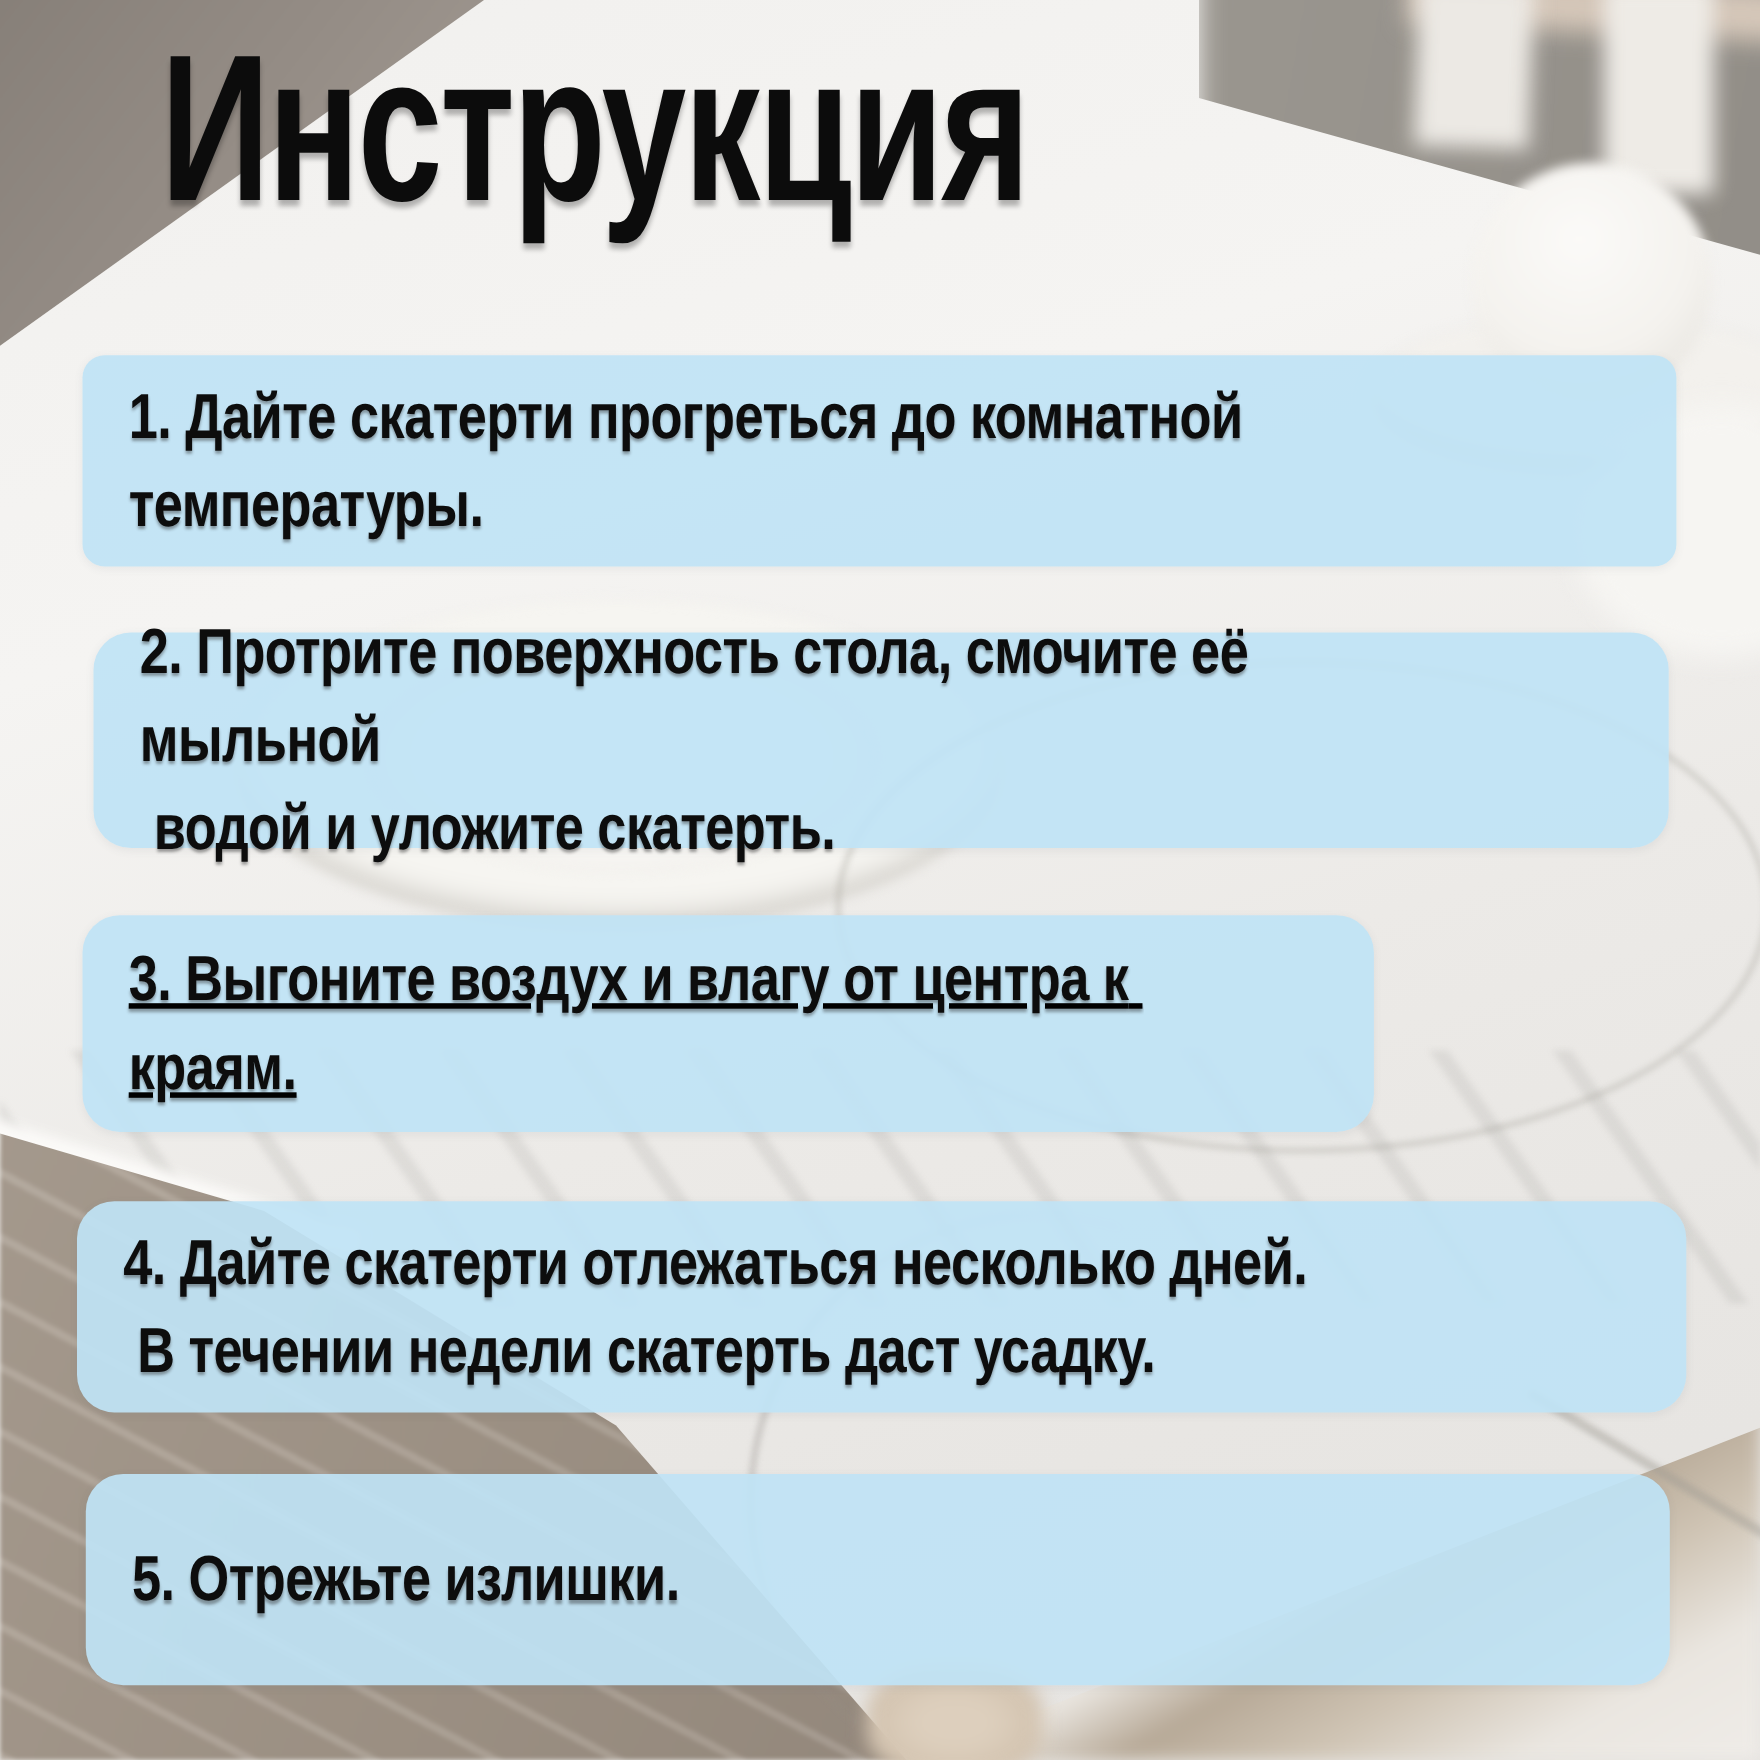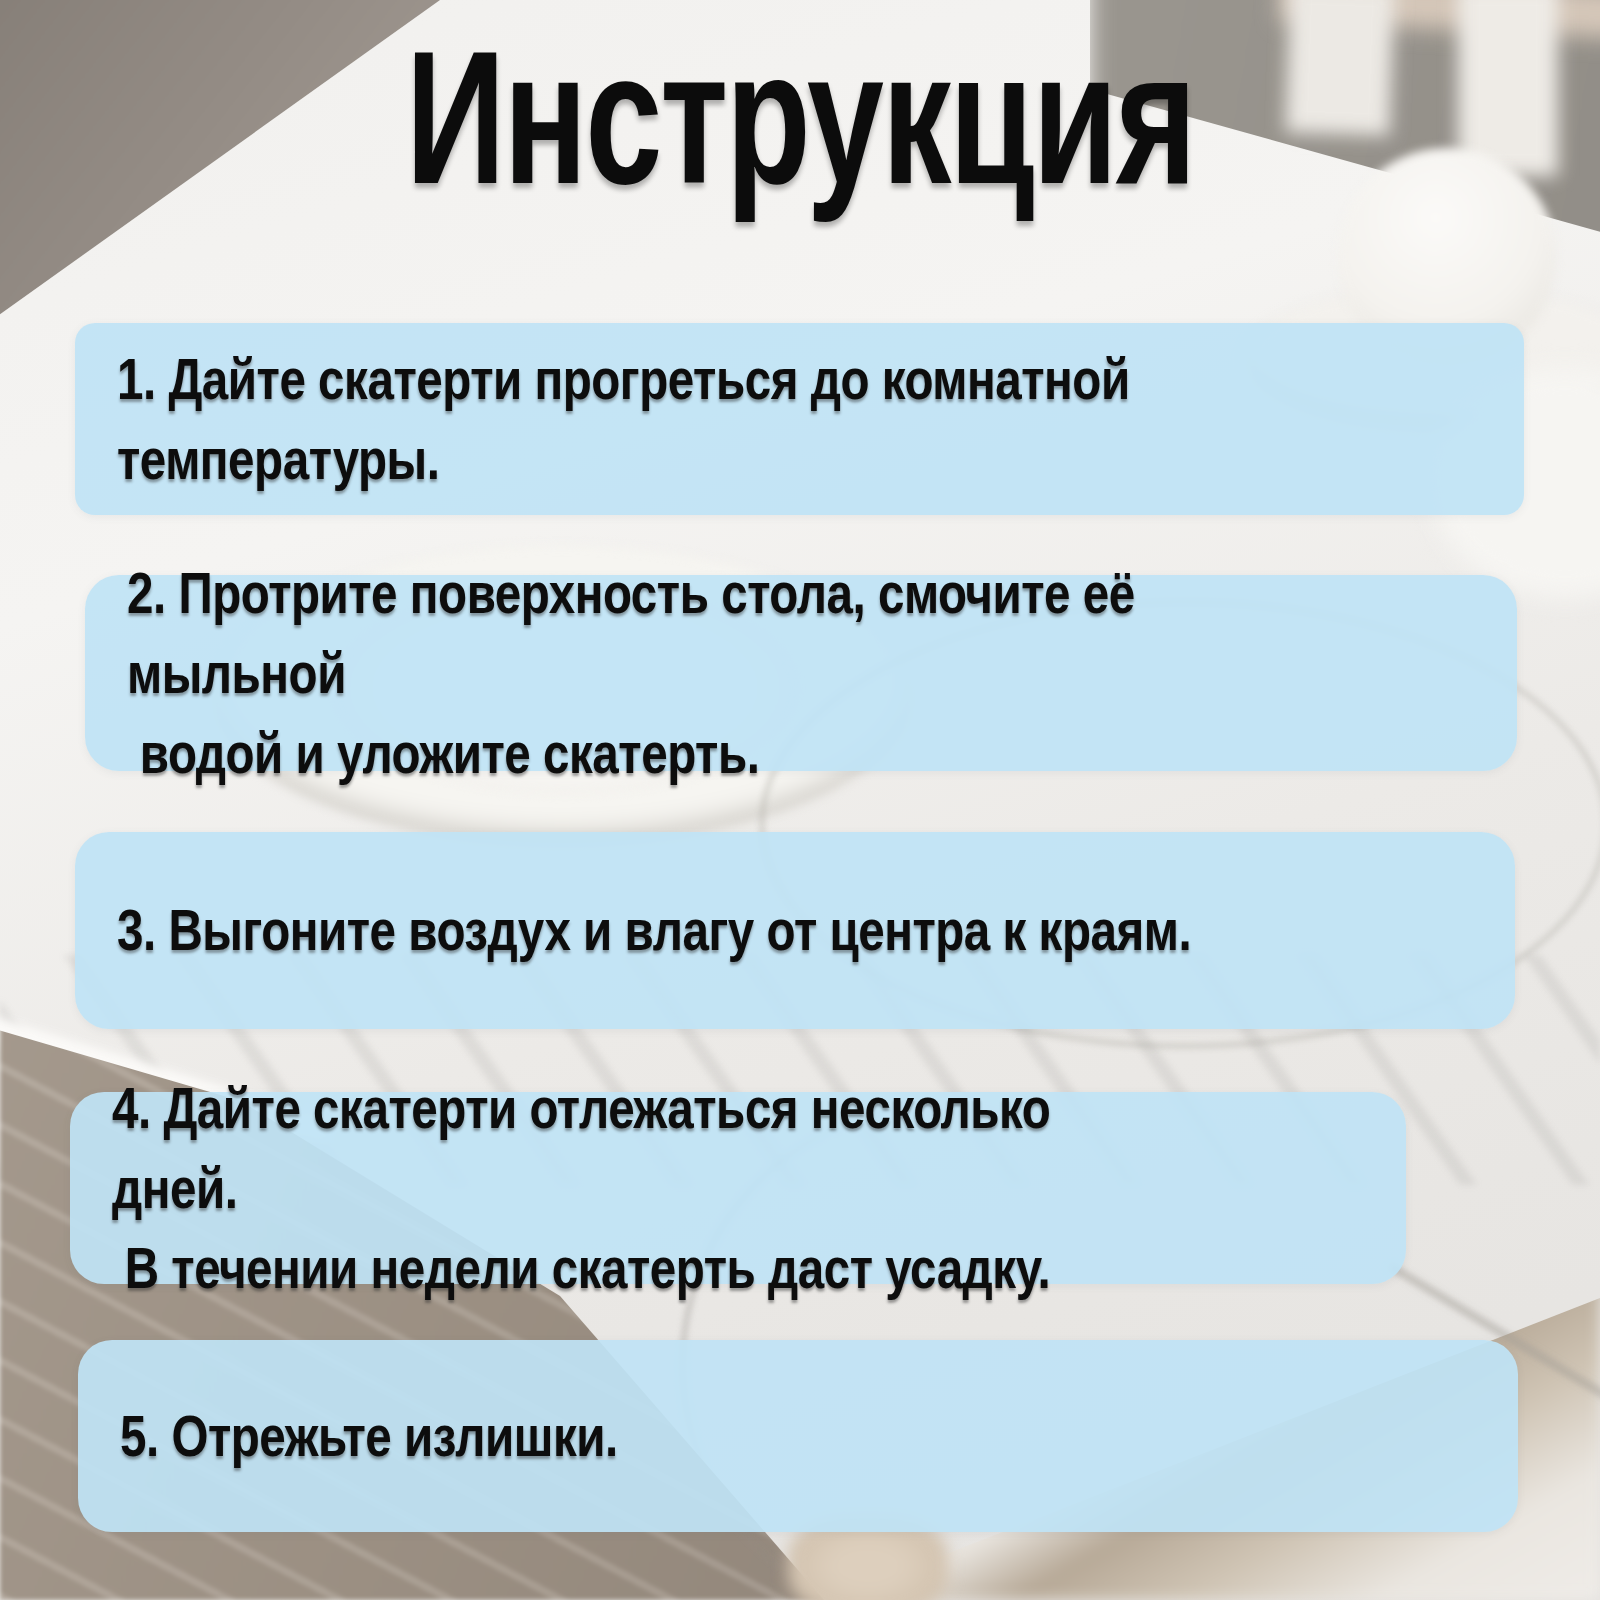--- a/index.html
+++ b/index.html
@@ -61,21 +61,21 @@
     clip-path:polygon(6% 100%,100% 9%,100% 100%);
     background:linear-gradient(150deg,#f4f2ee 0%,#f4f2ee 10%,#e3d9cc 16%,#cdbca8 26%,#ece8e2 38%,#e9e5df 48%,#b7a997 58%,#cfc4b4 70%,#eae6e0 84%,#efece8 100%);
     filter:blur(7px);
   }
   .table-leg{left:788px;top:1516px;width:160px;height:100px;border-radius:40%;
     background:radial-gradient(#ddcfbd 30%,#c9b8a3 100%);filter:blur(8px);}
   .edge-line-right{left:1390px;top:1262px;width:330px;height:8px;background:rgba(160,155,148,.5);
     transform:rotate(31deg);transform-origin:left center;filter:blur(3px);}
 
   
-  .title-wrap{left:0;top:18px;width:1600px;text-align:center;z-index:10;}
+  .title-wrap{left:0;top:18px;width:1600px;z-index:10;}
   .title-text{
     position:static;display:inline-block;transform:scaleX(.73);transform-origin:center top;
     font-size:190px;font-weight:700;line-height:1.05;color:#0c0c0c;letter-spacing:-.015em;
     text-shadow:0 5px 6px rgba(0,0,0,.28);white-space:nowrap;
   }
   .subtitle-wrap{left:0;top:218px;width:1600px;text-align:center;z-index:10;}
   .subtitle-text{
     position:static;display:inline-block;transform:scaleX(.86);transform-origin:center top;
     font-size:64px;font-weight:700;line-height:1.15;color:#0d0d0d;letter-spacing:-.01em;
     text-shadow:0 3px 3px rgba(0,0,0,.3);white-space:nowrap;
@@ -83,22 +83,22 @@
   .card{
     background:rgba(191,227,245,.92);
     border-radius:34px;
     box-shadow:0 2px 8px rgba(80,90,100,.08);
     display:flex;align-items:center;
     padding-left:42px;box-sizing:border-box;
     z-index:10;
   }
   .card-1{left:75px; top:323px; width:1449px;height:192px;border-radius:20px;}
   .card-2{left:85px; top:575px; width:1432px;height:196px;}
-  .card-3{left:75px; top:832px; width:1440px;height:197px;}
-  .card-4{left:70px; top:1092px;width:1336px;height:192px;}
+  .card-3{left:75px; top:832px; width:1174px;height:197px;text-decoration:underline;}
+  .card-4{left:70px; top:1092px;width:1463px;height:192px;}
   .card-5{left:78px; top:1340px;width:1440px;height:192px;}
   .step-text{
     position:static;display:inline-block;transform:scaleX(.82);transform-origin:left center;
     font-size:58px;font-weight:700;line-height:1.38;color:#0d0d0d;letter-spacing:-.01em;
     text-shadow:0 3px 3px rgba(40,40,40,.42);white-space:pre-wrap;
   }
 </style>
 </head>
 <body>
 

